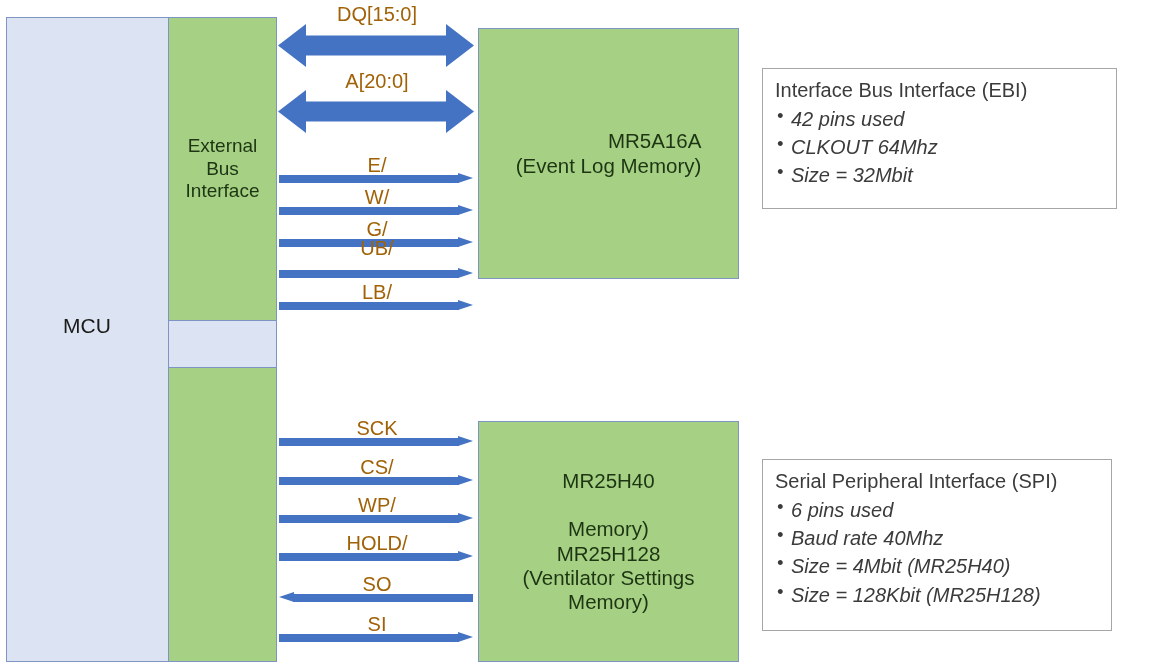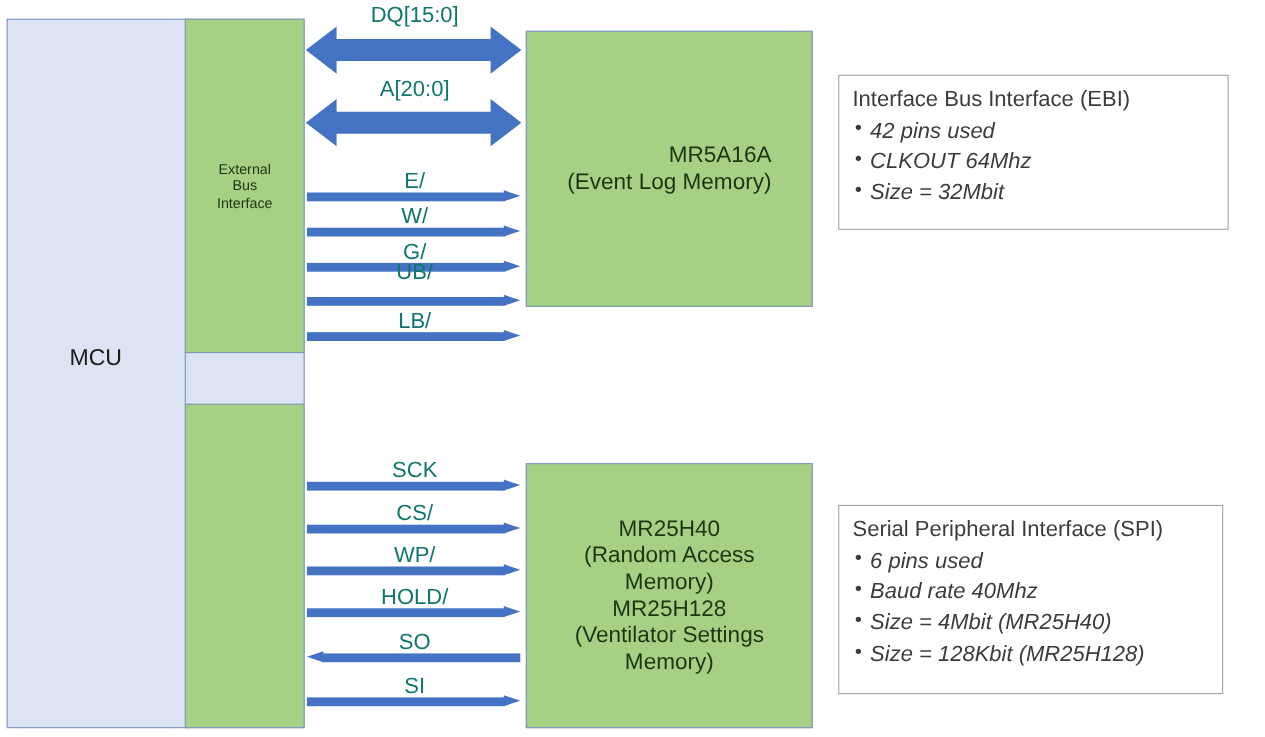--- a/index.html
+++ b/index.html
@@ -49,21 +49,21 @@
   .mcu-label {
     position: absolute;
     left: 8px;
     top: 314px;
     width: 158px;
     text-align: center;
     font-size: 21px;
     color: #1b1b1b;
   }
   .ebi-label {
-    font-size: 13px;
+    font-size: 19px;
     color: #1d3512;
     padding: 0 2px;
   }
   .mem-label {
     font-size: 20.5px;
     color: #1d3512;
     padding: 0 6px;
   }
 
   .note-title {
@@ -88,21 +88,21 @@
     content: "\2022";
     position: absolute;
     left: 2px;
     top: -1px;
     font-size: 18px;
   }
   .sig-label {
     position: absolute;
     text-align: center;
     font-size: 20px;
-    color: #0f766e;
+    color: #a16207;
     white-space: nowrap;
     line-height: 1;
   }
 
   
   .arrow-thin {
     position: absolute;
     height: 11px;
   }
   .arrow-thin .bar {
@@ -163,21 +163,21 @@
   <div class="block green-block" style="left:478px; top:28px; width:261px; height:251px;text-align:right;">
     <div class="mem-label">
       <span>MR5A16A</span><br>
       <span>(Event Log Memory)</span>
     </div>
   </div>
 
   <div class="block green-block" style="left:478px; top:421px; width:261px; height:241px;">
     <div class="mem-label">
       <span>MR25H40</span><br>
-      <span>(Random Access</span><br>
+      <br>
       <span>Memory)</span><br>
       <span>MR25H128</span><br>
       <span>(Ventilator Settings</span><br>
       <span>Memory)</span>
     </div>
   </div>
 
   <div class="sig-label" style="left:281px; top:4px; width:192px;">DQ[15:0]</div>
   <svg class="arrow-fat" style="left:278px; top:23px;" width="196" height="45" viewBox="0 0 196 45">
     <polygon points="0,22.5 28,1 28,12.5 168,12.5 168,1 196,22.5 168,44 168,32.5 28,32.5 28,44" fill="#4573c4"></polygon>

